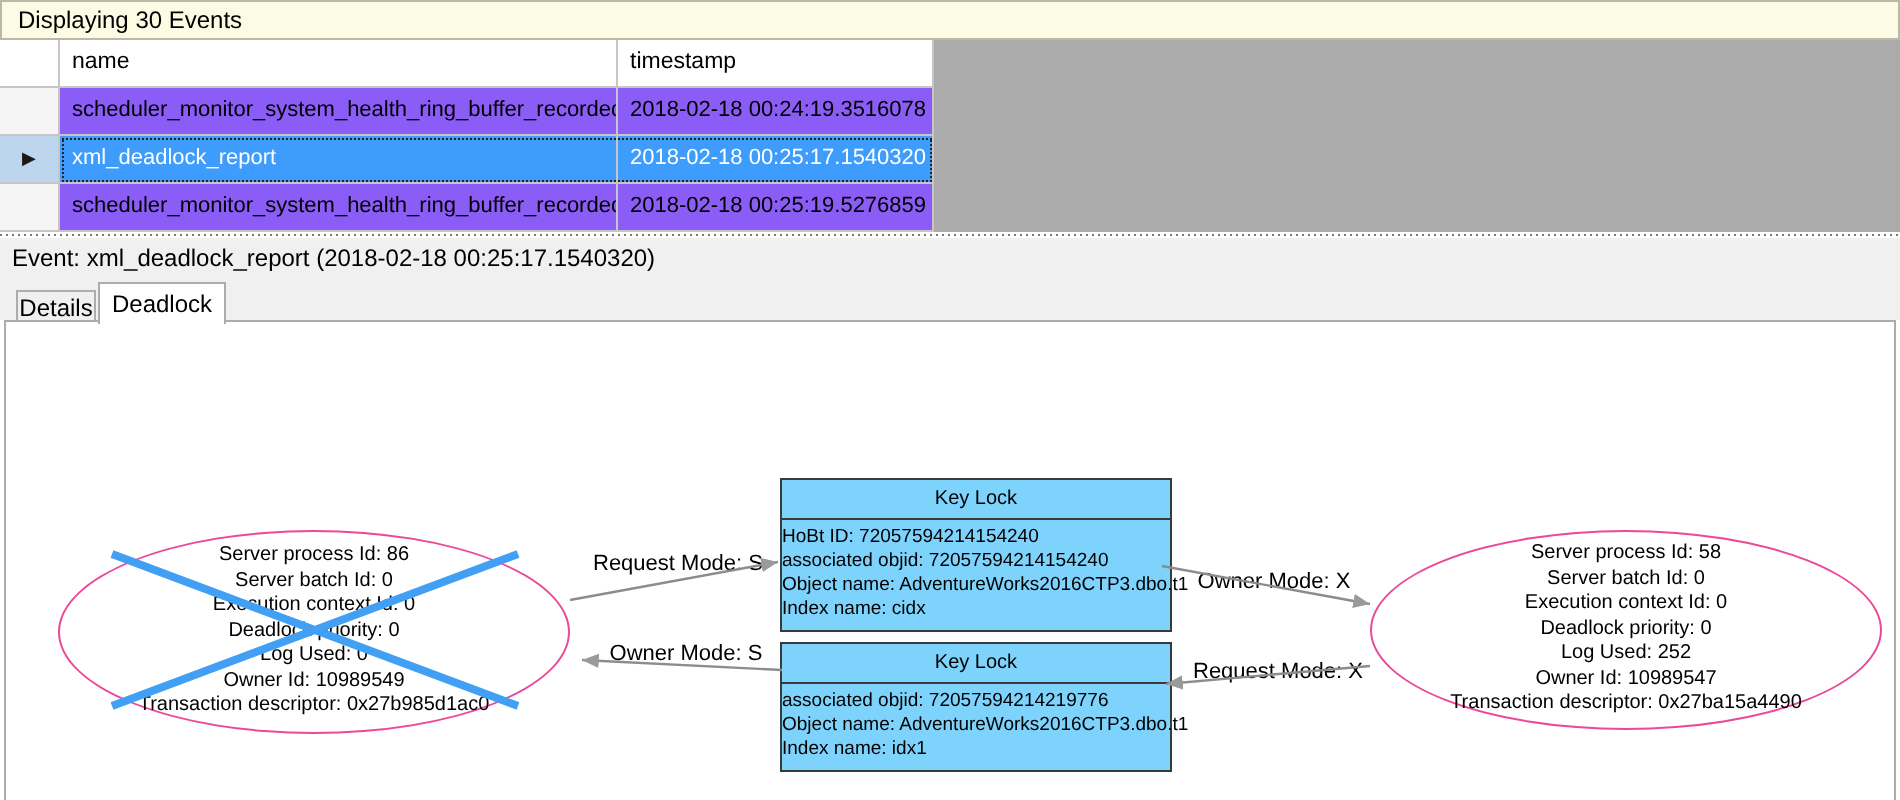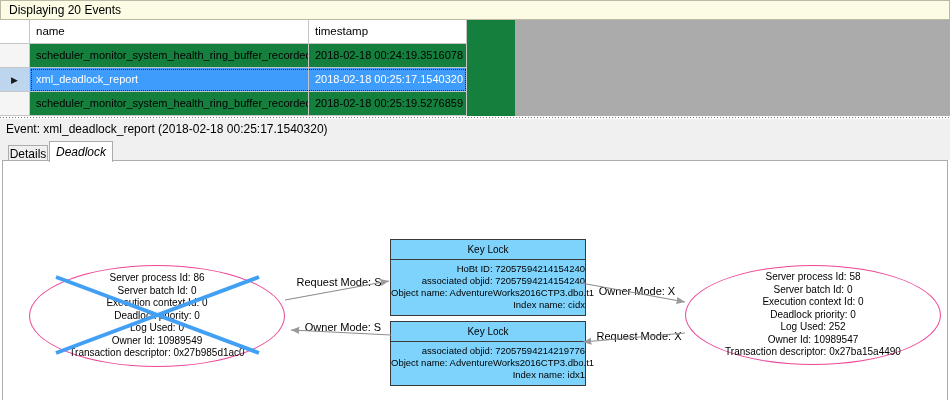--- a/index.html
+++ b/index.html
@@ -12,21 +12,21 @@
   .abs { position:absolute; }
 
   
   .info-bar {
     left:0; top:0; width:950px; height:20px;
     background:#FCFBE3; border:1px solid #B9B9A6;
     font-size:12px; line-height:18px; padding-left:8px;
   }
 
   
-  .grid { left:0; top:20px; width:515px; background:#15803d; }
+  .grid { left:0; top:20px; width:467px; background:#8b5cf6; }
   .gray-filler { left:467px; top:20px; width:483px; height:96px; background:#ABABAB; }
   .grid-row { display:flex; height:24px; }
   .cell { border-right:1px solid #C6C6C6; border-bottom:1px solid #C6C6C6;
           font-size:11px; line-height:23px; padding-left:6px; white-space:nowrap; overflow:hidden; }
   .cell.sel  { width:30px; padding-left:0; text-align:center; background:#F5F5F5; }
   .cell.name { width:279px; }
   .cell.ts   { width:158px; }
   .grid-header .cell { background:#FFFFFF; font-size:11.5px; }
   .row-main { display:flex; }
   .grid-row.selected .cell.name,
@@ -43,51 +43,51 @@
   
   .event-bar { left:0; top:119px; width:950px; height:21px; background:#F0F0F0;
     font-size:12px; line-height:21px; padding-left:6px; }
 
   
   .tab-strip { left:0; top:140px; width:950px; height:20px; background:#F0F0F0; }
   .tab { position:absolute; font-size:12px; text-align:center; cursor:default; }
   .tab.inactive { left:8px; top:5px; width:40px; height:16px; line-height:16px;
     background:#F0F0F0; border:1px solid #ACACAC; border-bottom:none; }
   .tab.active { left:49px; top:1px; width:64px; height:21px; line-height:20px;
-    background:#fff; border:1px solid #ACACAC; border-bottom:none; z-index:3;font-style:italic; }
+    background:#fff; border:1px solid #ACACAC; border-bottom:none; z-index:3; }
 
   
   .panel { left:2px; top:160px; width:946px; height:240px; background:#fff;
     border:1px solid #ACACAC; border-bottom:none; }
   .node-ellipse { position:absolute; border:1px solid #ec4899; border-radius:50%;
     display:flex; flex-direction:column; justify-content:center; align-items:center; }
   .node-ellipse .nline { font-size:10px; line-height:12.5px; white-space:nowrap; }
   .victim { left:26px; top:104px; width:256px; height:102px; }
   .owner  { left:682px; top:104px; width:256px; height:100px; }
   .lock-box { position:absolute; width:196px; border:1px solid #3a3a3a; background:#7dd3fc; }
   .lock-box .lk-title { height:20px; line-height:20px; text-align:center;
     border-bottom:1px solid #3a3a3a; font-size:10px; }
-  .lock-box .lk-body { padding:3px 0 4px 0; text-align:right; }
+  .lock-box .lk-body { padding:3px 0 4px 0; text-align:left; }
   .lock-box .bline { font-size:9.5px; line-height:12px; white-space:nowrap; }
   .lock1 { left:387px; top:78px; }
   .lock2 { left:387px; top:160px; }
   .edge-label { position:absolute; font-size:11px; line-height:14px;
     text-align:center; white-space:nowrap; }
   .el1 { left:288px; top:114px; width:96px; }
   .el2 { left:294px; top:159px; width:92px; }
   .el3 { left:588px; top:123px; width:92px; }
   .el4 { left:586px; top:168px; width:100px; }
   svg.overlay { position:absolute; left:0; top:0; width:946px; height:240px;
     pointer-events:none; z-index:5; }
 </style>
 </head>
 <body>
 
 <div class="abs info-bar">
-  <span>Displaying 20 Events</span>
+  <span>Displaying 30 Events</span>
 </div>
 
 <div class="abs gray-filler"></div>
 <div class="abs grid">
   <div class="grid-row grid-header">
     <div class="cell sel"></div>
     <div class="row-main">
       <div class="cell name">name</div>
       <div class="cell ts">timestamp</div>
     </div>

